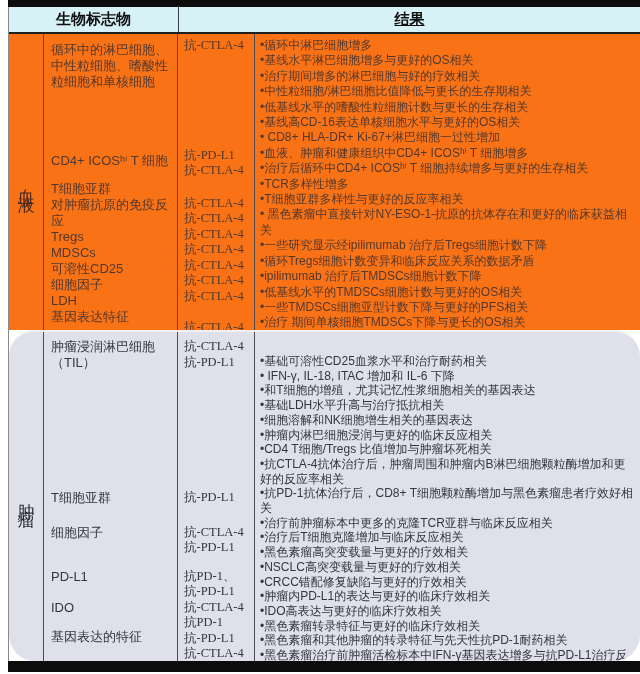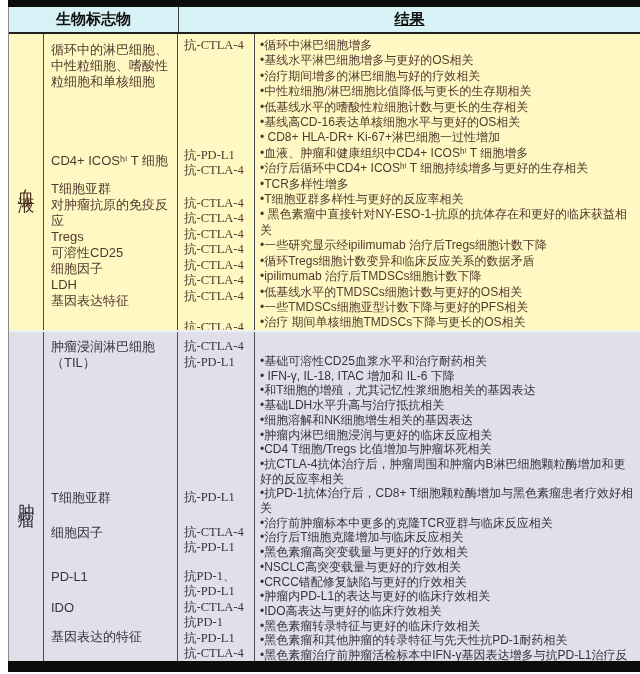--- a/index.html
+++ b/index.html
@@ -7,22 +7,22 @@
   .page { width:640px; height:674px; background:#ffffff; overflow:hidden; position:relative; }
   .topbar { height:7px; background:#0c0c0c; margin-left:8px; }
   .bottombar { height:11px; background:#0c0c0c; margin-left:8px; }
   .table { margin-left:8px; width:632px; border-left:1px solid #8a8a8a; }
   .thead { display:flex; height:27px; background:#d7f2f6; border-bottom:2px solid #1f1f1f; font-weight:bold; font-size:15px; color:#101010;text-align:center; }
   .th { display:flex; align-items:center; justify-content:center; height:100%; }
   .th-bio { width:170px; border-right:1px solid #3f3f45; }
   .th-ab  { width:77px;  border-right:1px solid #3f3f45; }
   .th-res { flex:1;text-decoration:underline; }
   .section { display:flex; overflow:hidden; }
-  .blood { height:296px; background:#fef9c3; color:#53382e; }
-  .tumor { height:331px; background:#dfe0e9; color:#34353f; border-top:2px solid #eef0f4; }
+  .blood { height:296px; background:#f97316; color:#53382e; }
+  .tumor { height:331px; background:#dfe0e9; color:#34353f; border-top:2px solid #eef0f4;border-radius:26px; }
   .col-label { width:35px; border-right:1px solid #4c4c52; display:flex; align-items:center; justify-content:center; flex-shrink:0; }
   .vlabel { writing-mode:vertical-rl; letter-spacing:7px; font-size:17px; font-family:"Liberation Serif","DejaVu Serif",serif; }
   .blood .vlabel { color:#46291f; }
   .tumor .vlabel { color:#26272f; }
   .col-bio { width:134px; border-right:1px solid #4c4c52; padding:8px 4px 0 7px; font-size:13px; line-height:16px; flex-shrink:0; }
   .tumor .col-bio { padding-top:7px; }
   .col-ab { width:77px; border-right:1px solid #4c4c52; padding:4px 2px 0 6px; font-size:12.5px; line-height:15.5px; flex-shrink:0;font-family:Liberation Serif, serif; }
   .tumor .col-ab { padding-top:7px; }
   .col-res { flex:1; padding:4px 4px 0 5px; font-size:12px; line-height:15.4px; }
   .tumor .col-res { line-height:14.7px; padding-top:22px; }
@@ -43,20 +43,21 @@
     <div class="section blood">
       <div class="col-label">
         <div class="vlabel">血液</div>
       </div>
       <div class="col-bio">
         <div>循环中的淋巴细胞、中性粒细胞、嗜酸性粒细胞和单核细胞</div>
         <div style="margin-top:63px">CD4+ ICOSʰⁱ T 细胞</div>
         <div style="margin-top:12px">T细胞亚群</div>
         <div>对肿瘤抗原的免疫反应</div>
         <div>Tregs</div>
+        <div>MDSCs</div>
         <div>可溶性CD25</div>
         <div>细胞因子</div>
         <div>LDH</div>
         <div>基因表达特征</div>
       </div>
       <div class="col-ab">
         <div>抗-CTLA-4</div>
         <div style="margin-top:94px">抗-PD-L1</div>
         <div>抗-CTLA-4</div>
         <div style="margin-top:17px">抗-CTLA-4</div>

